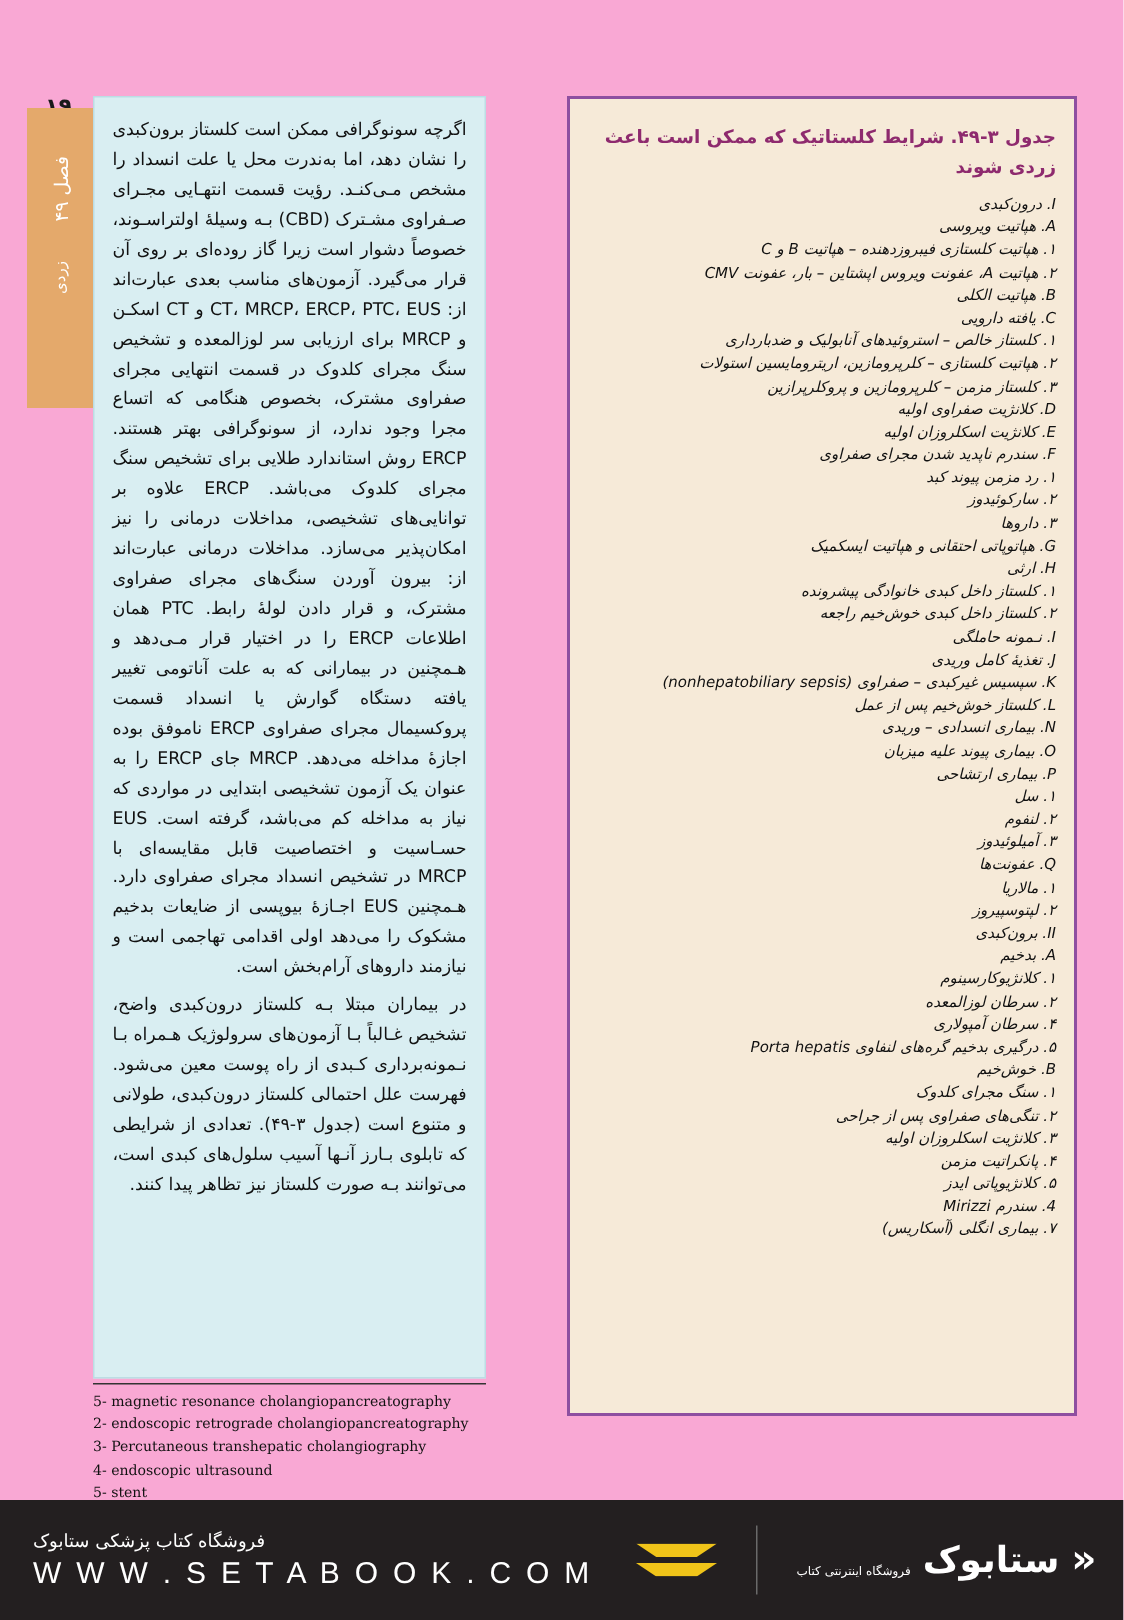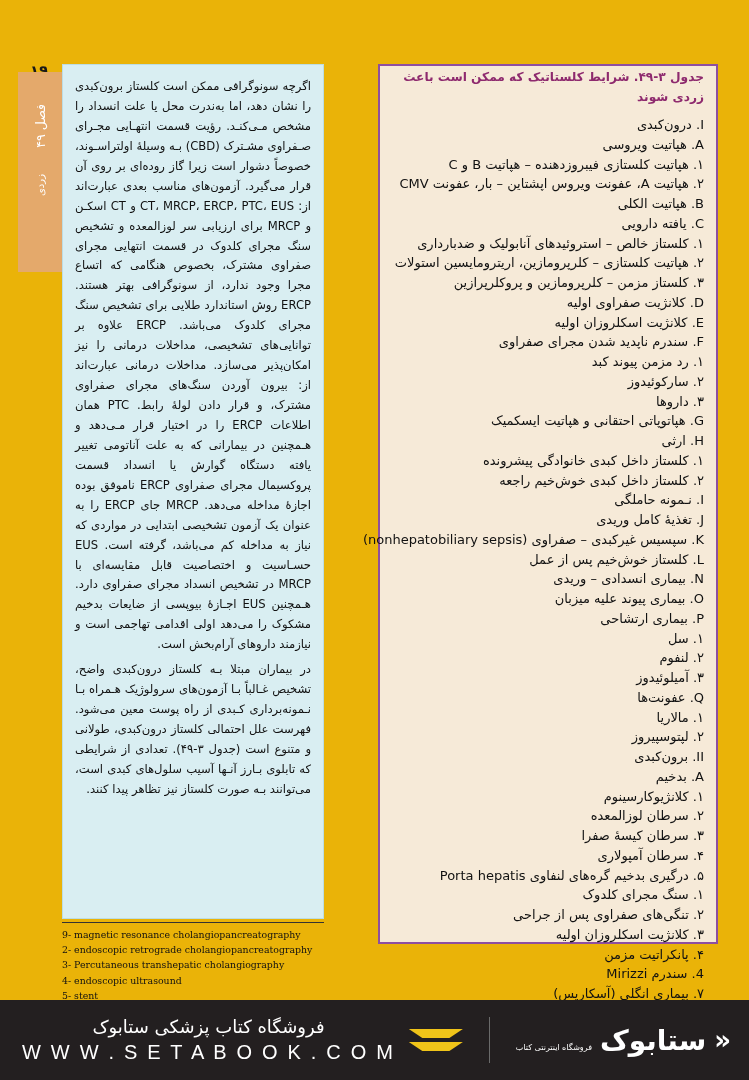--- a/index.html
+++ b/index.html
@@ -5,21 +5,21 @@
   * { box-sizing: border-box; margin: 0; padding: 0; }
   html, body {
     width: 749px; height: 1080px;
     background: #ffffff;
     font-family: "DejaVu Sans", sans-serif;
     overflow: hidden;
   }
   .page {
     position: relative;
     width: 749px; height: 1080px;
-    background: #eab308;
+    background: #f9a8d4;
   }
 
   
   .chapter-tab {
     position: absolute;
     left: 18px; top: 72px;
     width: 44px; height: 200px;
     background: #e4a96b;
     display: flex;
     flex-direction: column;
@@ -87,37 +87,38 @@
   }
 
   
   .table-box {
     position: absolute;
     left: 378px; top: 64px;
     width: 340px; height: 880px;
     background: #f6ead8;
     border: 2px solid #8e4fa0;
     direction: rtl;
-    padding: 2px 12px;
+    padding: 16px 12px;
   }
   .table-title {
     color: #8e2a6e;
     font-size: 12.2px;
     font-weight: bold;
     line-height: 1.6;
     text-align: right;
     margin-bottom: 8px;
   }
   .table-body { }
   .tline {
-    font-size: 13px;
+    font-size: 10px;
     line-height: 1.52;
     color: #111;
     text-align: right;
     white-space: nowrap;
+    font-style: italic;
   }
 
   
   .footer {
     position: absolute;
     left: 0; top: 1000px;
     width: 749px; height: 80px;
     background: #231f20;
     color: #ffffff;
     display: flex;
@@ -131,21 +132,21 @@
     gap: 8px;
   }
   .logo-chevrons {
     color: #ffffff;
     font-size: 26px;
     letter-spacing: -4px;
     font-weight: bold;
   }
   .logo-name {
     color: #ffffff;
-    font-size: 28px;
+    font-size: 24px;
     font-weight: bold;
   }
   .logo-sub {
     color: #ffffff;
     font-size: 8px;
     margin-top: 14px;
     text-align: right;
   }
   .divider-v {
     width: 1px; height: 46px;
@@ -163,24 +164,24 @@
     background: #f0c419;
     clip-path: polygon(0 0, 100% 0, 75% 100%, 25% 100%);
   }
   .footer-left {
     margin-left: 22px;
     margin-right: auto;
     text-align: left;
     direction: ltr;
   }
   .footer-left .line1 {
-    font-size: 18px;
-    color: #ffffff;
-    direction: rtl;
-    text-align: center;
+    font-size: 12px;
+    color: #ffffff;
+    direction: rtl;
+    text-align: left;
     margin-bottom: 4px;
   }
   .footer-left .line2 {
     font-size: 20px;
     color: #ffffff;
     letter-spacing: 2.2px;
     font-family: "Liberation Sans", sans-serif;
   }
 </style>
 </head>
@@ -194,21 +195,21 @@
     <div class="tab-text">فصل ۴۹</div>
     <div class="tab-sub">زردی</div>
   </div>
 
   <div class="text-col">
     <p>اگرچه سونوگرافی ممکن است کلستاز برون‌کبدی را نشان دهد، اما به‌ندرت محل یا علت انسداد را مشخص مـی‌کنـد. رؤیت قسمت انتهـایی مجـرای صـفراوی مشـترک (CBD) بـه وسیلهٔ اولتراسـوند، خصوصاً دشوار است زیرا گاز روده‌ای بر روی آن قرار می‌گیرد. آزمون‌های مناسب بعدی عبارت‌اند از: CT، MRCP، ERCP، PTC، EUS و CT اسکـن و MRCP برای ارزیابی سر لوزالمعده و تشخیص سنگ مجرای کلدوک در قسمت انتهایی مجرای صفراوی مشترک، بخصوص هنگامی که اتساع مجرا وجود ندارد، از سونوگرافی بهتر هستند. ERCP روش استاندارد طلایی برای تشخیص سنگ مجرای کلدوک می‌باشد. ERCP علاوه بر توانایی‌های تشخیصی، مداخلات درمانی را نیز امکان‌پذیر می‌سازد. مداخلات درمانی عبارت‌اند از: بیرون آوردن سنگ‌های مجرای صفراوی مشترک، و قرار دادن لولهٔ رابط. PTC همان اطلاعات ERCP را در اختیار قرار مـی‌دهد و هـمچنین در بیمارانی که به علت آناتومی تغییر یافته دستگاه گوارش یا انسداد قسمت پروکسیمال مجرای صفراوی ERCP ناموفق بوده اجازهٔ مداخله می‌دهد. MRCP جای ERCP را به عنوان یک آزمون تشخیصی ابتدایی در مواردی که نیاز به مداخله کم می‌باشد، گرفته است. EUS حسـاسیت و اختصاصیت قابل مقایسه‌ای با MRCP در تشخیص انسداد مجرای صفراوی دارد. هـمچنین EUS اجـازهٔ بیوپسی از ضایعات بدخیم مشکوک را می‌دهد اولی اقدامی تهاجمی است و نیازمند داروهای آرام‌بخش است.</p>
     <p>در بیماران مبتلا بـه کلستاز درون‌کبدی واضح، تشخیص غـالباً بـا آزمون‌های سرولوژیک هـمراه بـا نـمونه‌برداری کـبدی از راه پوست معین می‌شود. فهرست علل احتمالی کلستاز درون‌کبدی، طولانی و متنوع است (جدول ۳-۴۹). تعدادی از شرایطی که تابلوی بـارز آنـها آسیب سلول‌های کبدی است، می‌توانند بـه صورت کلستاز نیز تظاهر پیدا کنند.</p>
   </div>
 
   <div class="footnotes">
-    <div>9- magnetic resonance cholangiopancreatography</div>
+    <div>5- magnetic resonance cholangiopancreatography</div>
     <div>2- endoscopic retrograde cholangiopancreatography</div>
     <div>3- Percutaneous transhepatic cholangiography</div>
     <div>4- endoscopic ultrasound</div>
     <div>5- stent</div>
   </div>
 
   <div class="table-box">
     <div class="table-title">جدول ۳-۴۹. شرایط کلستاتیک که ممکن است باعث زردی شوند</div>
     <div class="table-body" id="table-body">
         <div class="tline">I. درون‌کبدی</div>
@@ -240,27 +241,28 @@
         <div class="tline">۱. سل</div>
         <div class="tline">۲. لنفوم</div>
         <div class="tline">۳. آمیلوئیدوز</div>
         <div class="tline">Q. عفونت‌ها</div>
         <div class="tline">۱. مالاریا</div>
         <div class="tline">۲. لپتوسپیروز</div>
         <div class="tline">II. برون‌کبدی</div>
         <div class="tline">A. بدخیم</div>
         <div class="tline">۱. کلانژیوکارسینوم</div>
         <div class="tline">۲. سرطان لوزالمعده</div>
-        <div class="tline">۳. سرطان کیسهٔ صفرا</div>
         <div class="tline">۴. سرطان آمپولاری</div>
         <div class="tline">۵. درگیری بدخیم گره‌های لنفاوی Porta hepatis</div>
+        <div class="tline">B. خوش‌خیم</div>
         <div class="tline">۱. سنگ مجرای کلدوک</div>
         <div class="tline">۲. تنگی‌های صفراوی پس از جراحی</div>
         <div class="tline">۳. کلانژیت اسکلروزان اولیه</div>
         <div class="tline">۴. پانکراتیت مزمن</div>
+        <div class="tline">۵. کلانژیوپاتی ایدز</div>
         <div class="tline">4. سندرم Mirizzi</div>
         <div class="tline">۷. بیماری انگلی (آسکاریس)</div>
       </div>
   </div>
 
   <div class="footer">
     <div class="footer-right">
       <span class="logo-chevrons">«</span>
       <span class="logo-name">ستابوک</span>
       <span class="logo-sub">فروشگاه اینترنتی کتاب</span>

